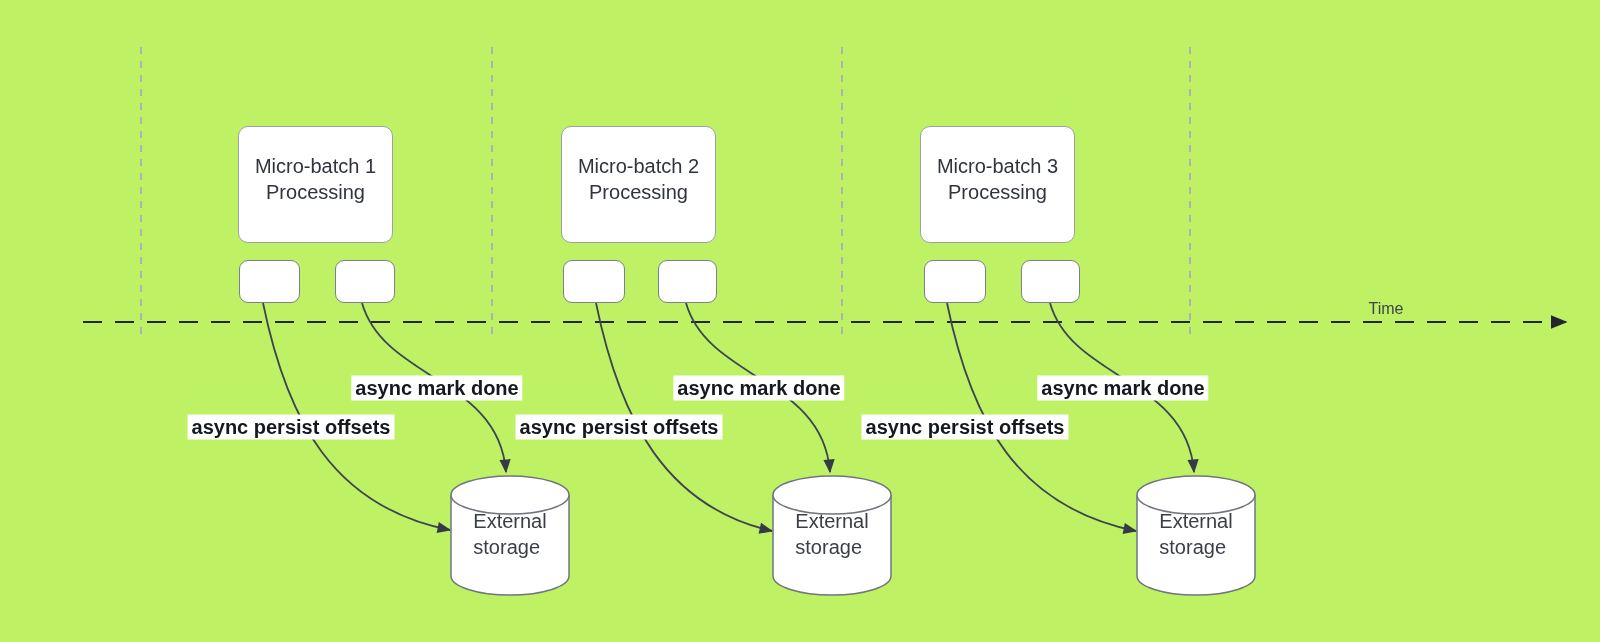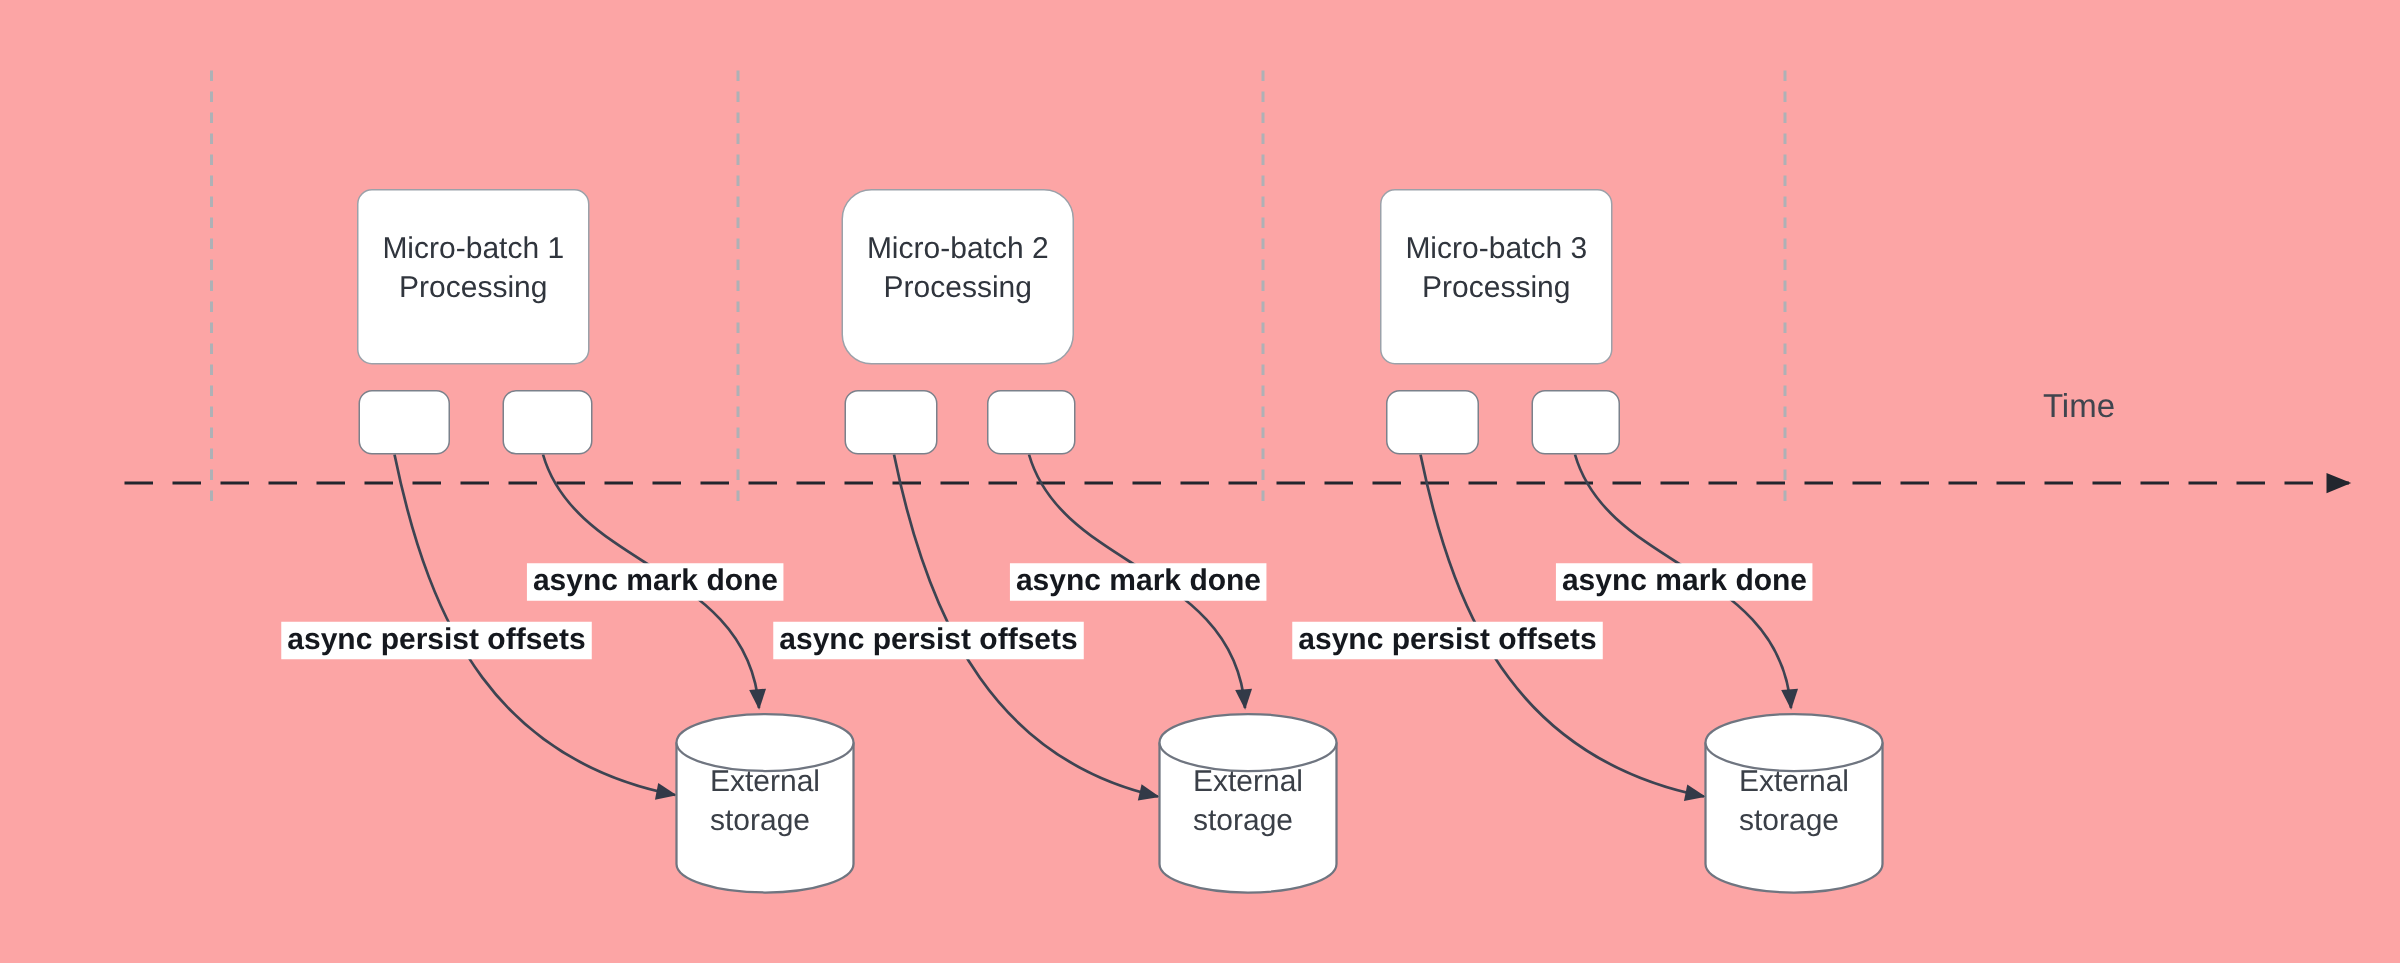--- a/index.html
+++ b/index.html
@@ -1,20 +1,20 @@
 <!DOCTYPE html>
 <html><head>
 <meta charset="utf-8">
 <style>
   html, body { margin: 0; padding: 0; background: #ffffff; }
   #stage {
     position: relative;
     width: 1600px;
     height: 642px;
-    background: #fca5a5;
+    background: #bef264;
     font-family: "Liberation Sans", sans-serif;
     overflow: hidden;
   }
   #wires {
     position: absolute;
     left: 0; top: 0;
     width: 1600px; height: 642px;
   }
   .mb-box {
     position: absolute;
@@ -59,23 +59,24 @@
     transform: translate(-50%, -50%);
     text-align: left;
     font-size: 20px;
     line-height: 26px;
     color: #3a3f47;
     white-space: nowrap;
   }
   .time-label {
     position: absolute;
     transform: translate(-50%, -50%);
-    font-size: 22px;
+    font-size: 16px;
     color: #40454e;
     white-space: nowrap;
+    margin-top: 38px;
   }
 </style>
 </head>
 <body>
 
 <div id="stage">
 
   <svg id="wires" width="1600" height="642" viewBox="0 0 1600 642" xmlns="http://www.w3.org/2000/svg">
     <defs>
       <marker id="head" viewBox="0 0 12 10" refX="10.5" refY="5" markerWidth="15" markerHeight="12.5" markerUnits="userSpaceOnUse" orient="auto">
@@ -124,21 +125,21 @@
   </div>
   <div class="task-box" style="left:239px; width:61px;"></div>
   <div class="task-box" style="left:335px; width:60px;"></div>
   <div class="edge-label" style="left:291px; top:427px;">async persist offsets</div>
   <div class="edge-label" style="left:437px; top:388px;">async mark done</div>
   <div class="cyl-label" style="left:510px; top:534px;">
     <span style="display:block;">External</span>
     <span style="display:block;">storage</span>
   </div>
 
-  <div class="mb-box" style="left:561px;border-radius:20px;">
+  <div class="mb-box" style="left:561px;">
     <span>Micro-batch 2</span>
     <span>Processing</span>
   </div>
   <div class="task-box" style="left:563px; width:62px;"></div>
   <div class="task-box" style="left:658px; width:59px;"></div>
   <div class="edge-label" style="left:619px; top:427px;">async persist offsets</div>
   <div class="edge-label" style="left:759px; top:388px;">async mark done</div>
   <div class="cyl-label" style="left:832px; top:534px;">
     <span style="display:block;">External</span>
     <span style="display:block;">storage</span>

